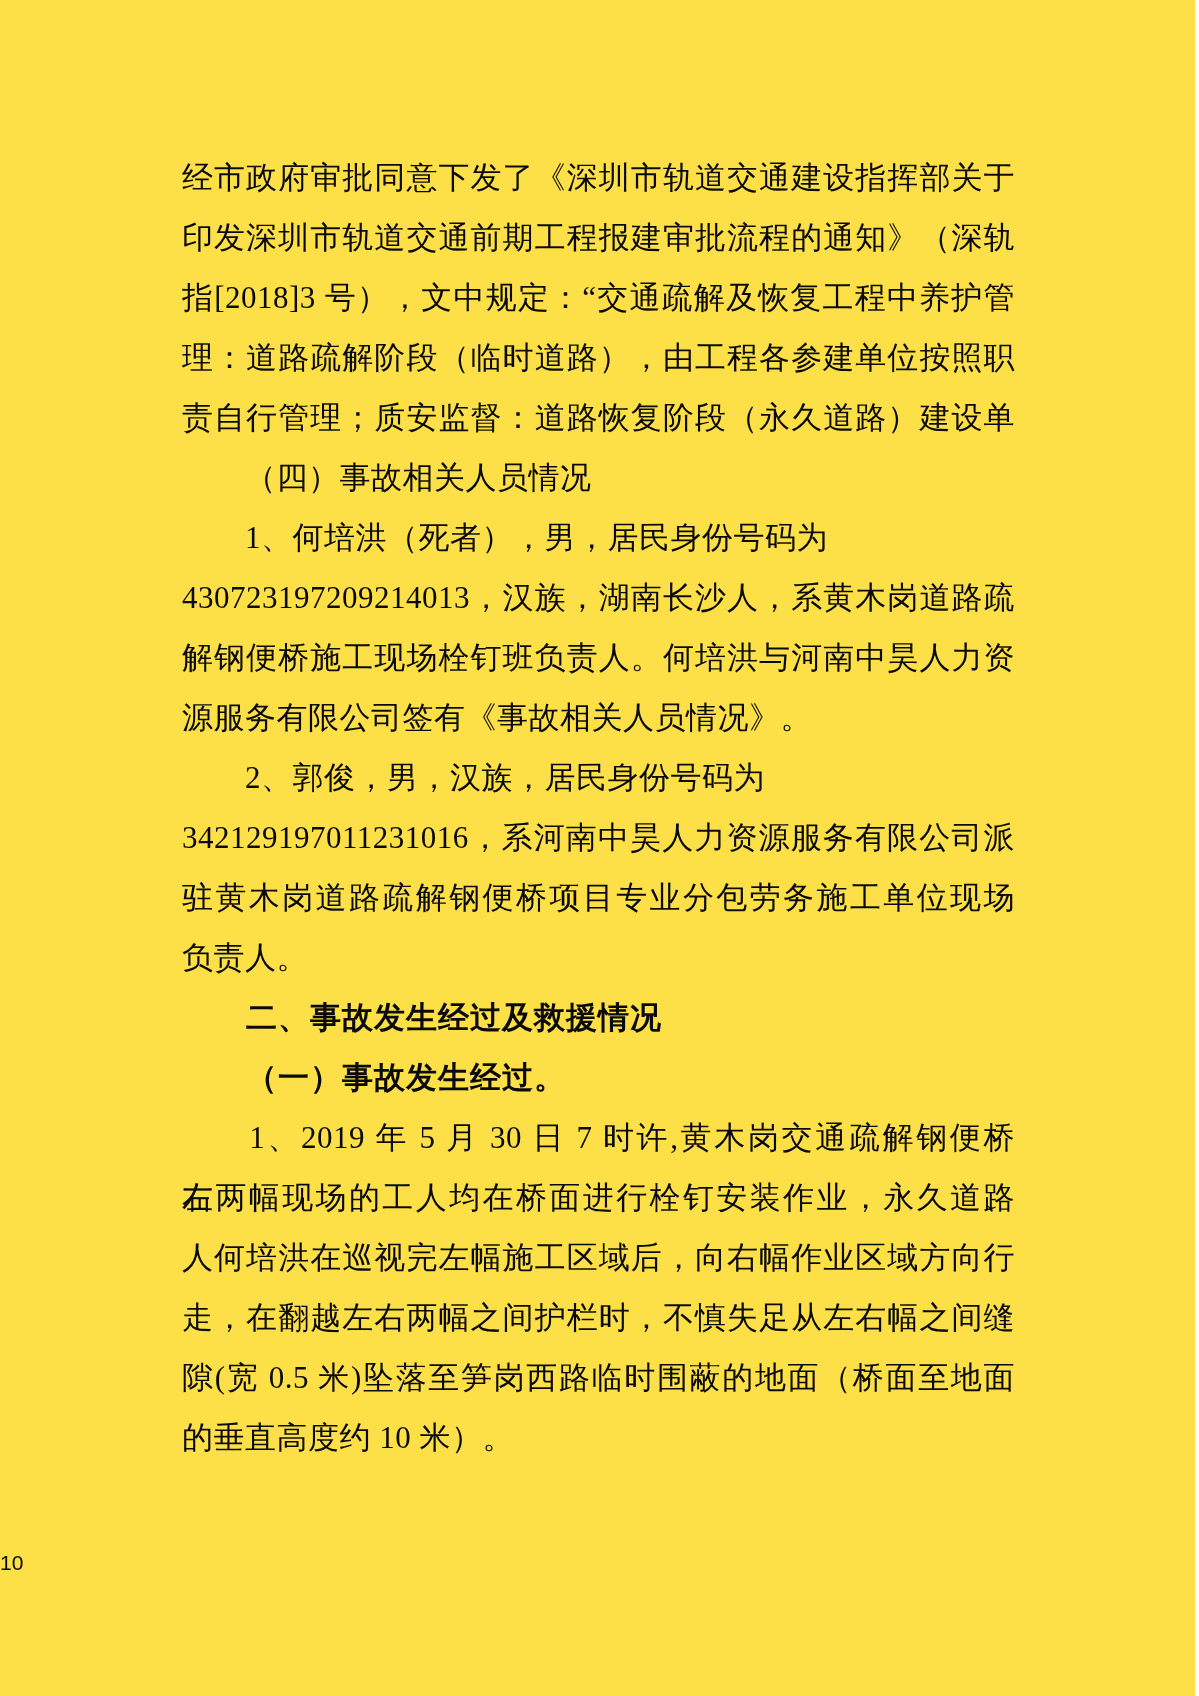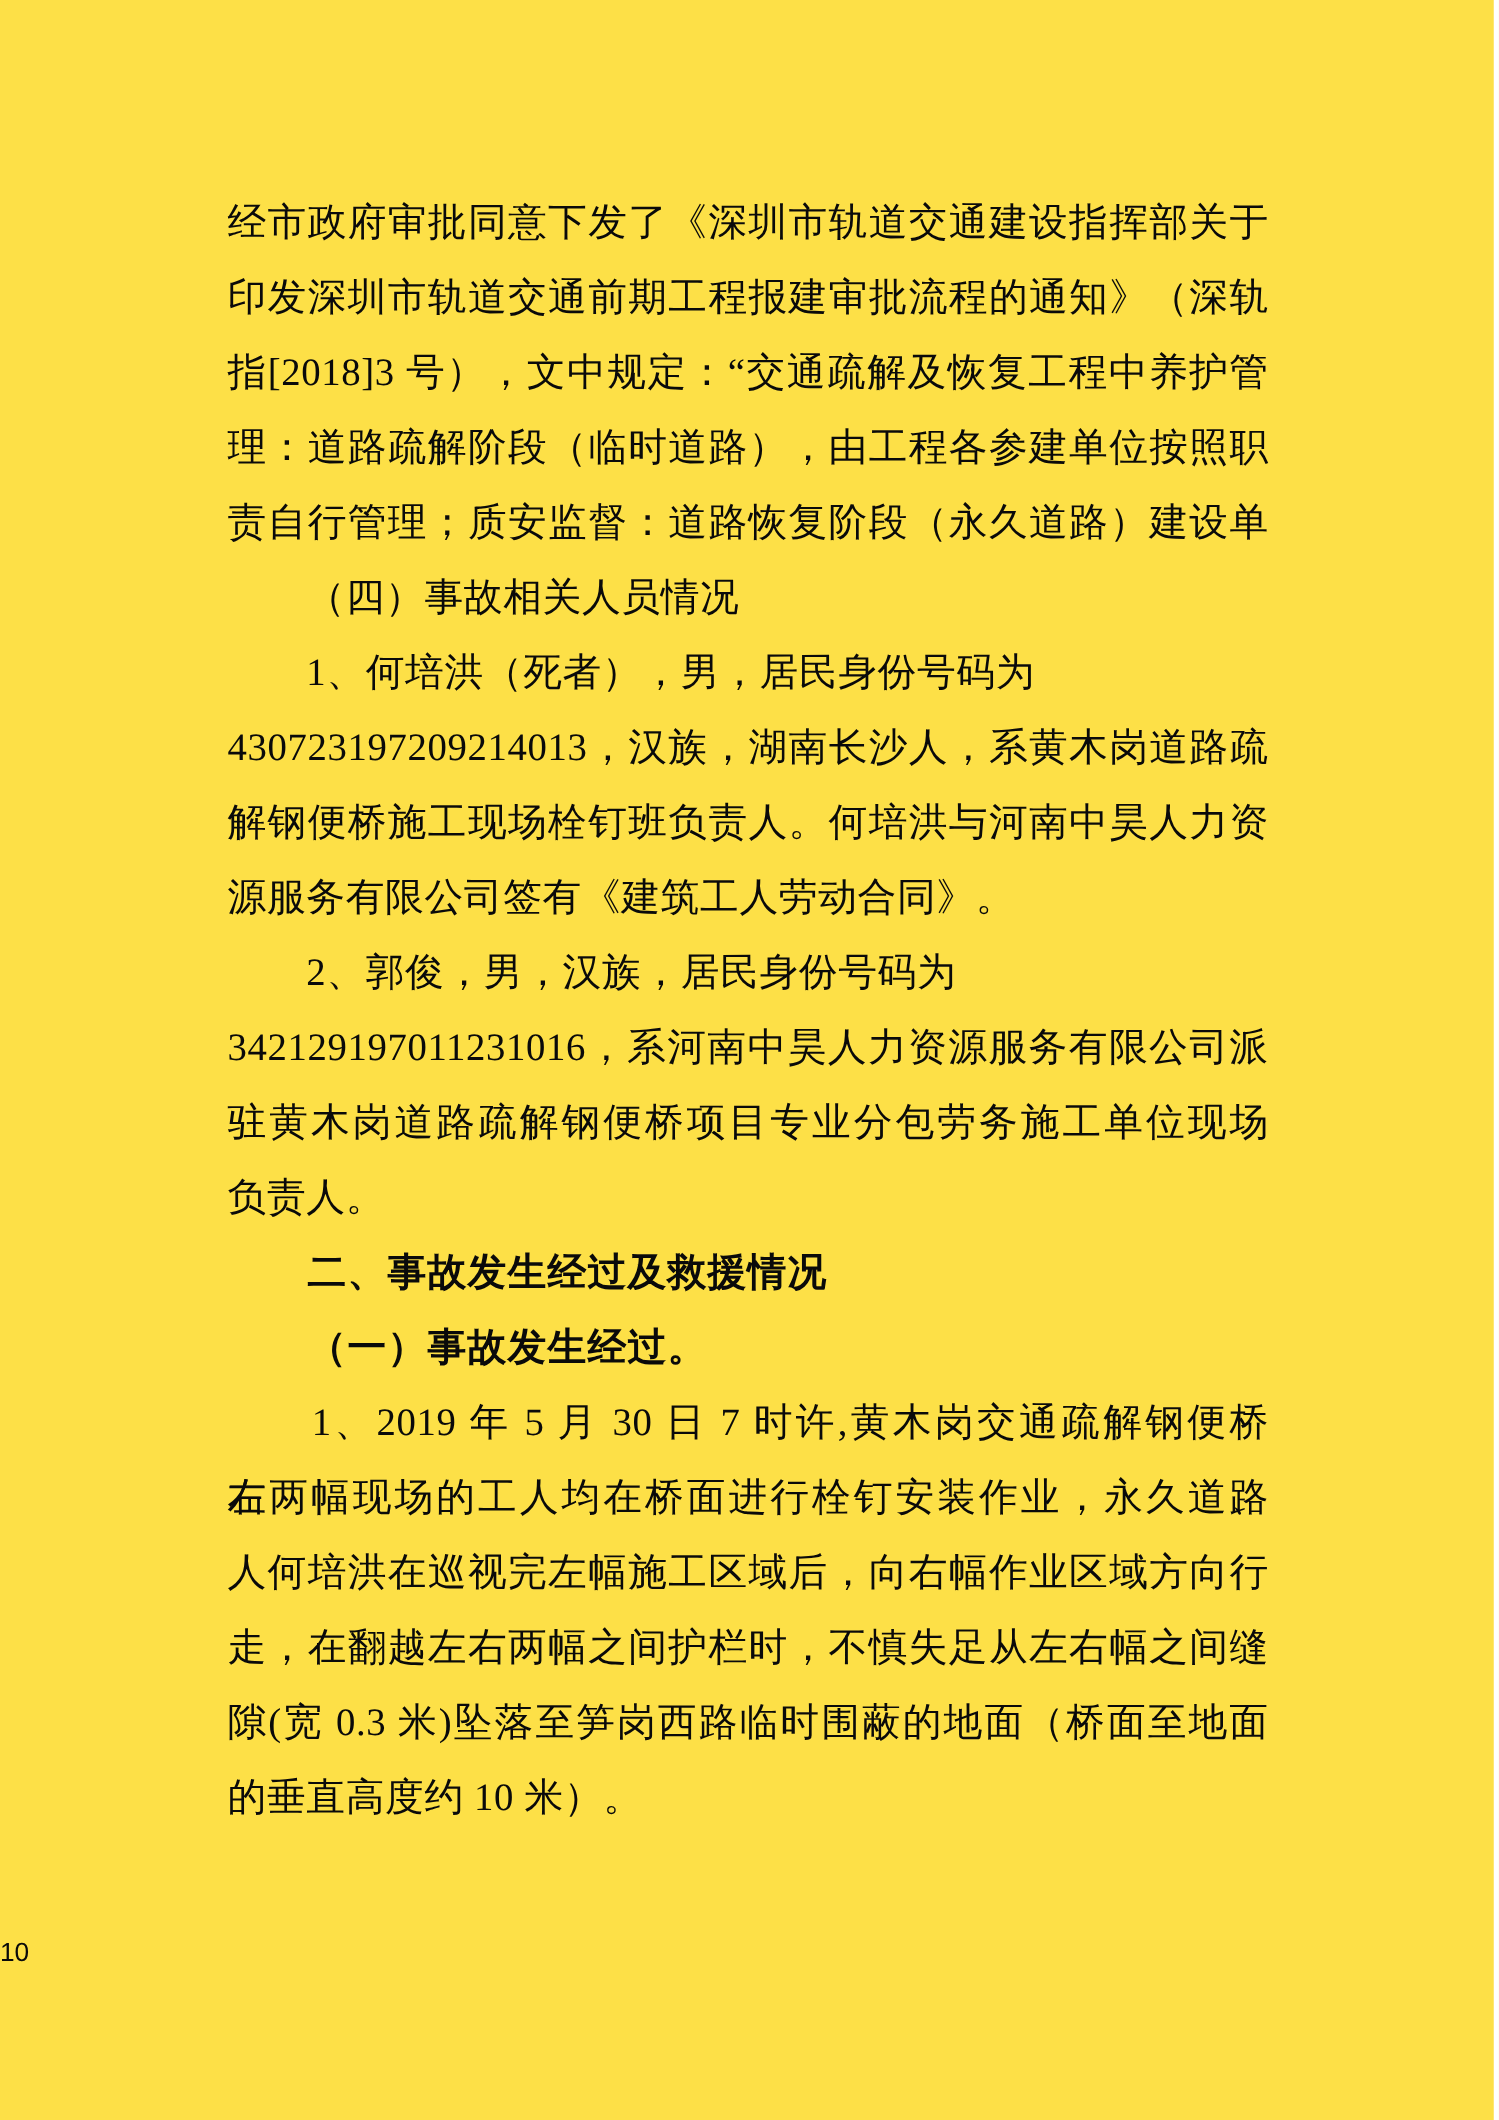--- a/index.html
+++ b/index.html
@@ -55,28 +55,28 @@
   <div class="content">
     <div class="line j">经市政府审批同意下发了《深圳市轨道交通建设指挥部关于</div>
     <div class="line j">印发深圳市轨道交通前期工程报建审批流程的通知》（深轨</div>
     <div class="line j">指[2018]3 号），文中规定：“交通疏解及恢复工程中养护管</div>
     <div class="line j">理：道路疏解阶段（临时道路），由工程各参建单位按照职</div>
     <div class="line j">责自行管理；质安监督：道路恢复阶段（永久道路）建设单</div>
     <div class="line">　　（四）事故相关人员情况</div>
     <div class="line">　　1、何培洪（死者），男，居民身份号码为</div>
     <div class="line j">430723197209214013，汉族，湖南长沙人，系黄木岗道路疏</div>
     <div class="line j">解钢便桥施工现场栓钉班负责人。何培洪与河南中昊人力资</div>
-    <div class="line">源服务有限公司签有《建筑工人劳动合同》。</div>
+    <div class="line">源服务有限公司签有《事故相关人员情况》。</div>
     <div class="line">　　2、郭俊，男，汉族，居民身份号码为</div>
     <div class="line j">342129197011231016，系河南中昊人力资源服务有限公司派</div>
     <div class="line j">驻黄木岗道路疏解钢便桥项目专业分包劳务施工单位现场</div>
     <div class="line">负责人。</div>
     <div class="line h">　　二、事故发生经过及救援情况</div>
     <div class="line h">　　（一）事故发生经过。</div>
     <div class="line j">　　1、2019 年 5 月 30 日 7 时许,黄木岗交通疏解钢便桥左、</div>
     <div class="line j">右两幅现场的工人均在桥面进行栓钉安装作业，永久道路</div>
     <div class="line j">人何培洪在巡视完左幅施工区域后，向右幅作业区域方向行</div>
     <div class="line j">走，在翻越左右两幅之间护栏时，不慎失足从左右幅之间缝</div>
-    <div class="line j">隙(宽 0.3 米)坠落至笋岗西路临时围蔽的地面（桥面至地面</div>
+    <div class="line j">隙(宽 0.5 米)坠落至笋岗西路临时围蔽的地面（桥面至地面</div>
     <div class="line">的垂直高度约 10 米）。</div>
   </div>
   <div class="page-number">10</div>
 </div>
 
 </body></html>

